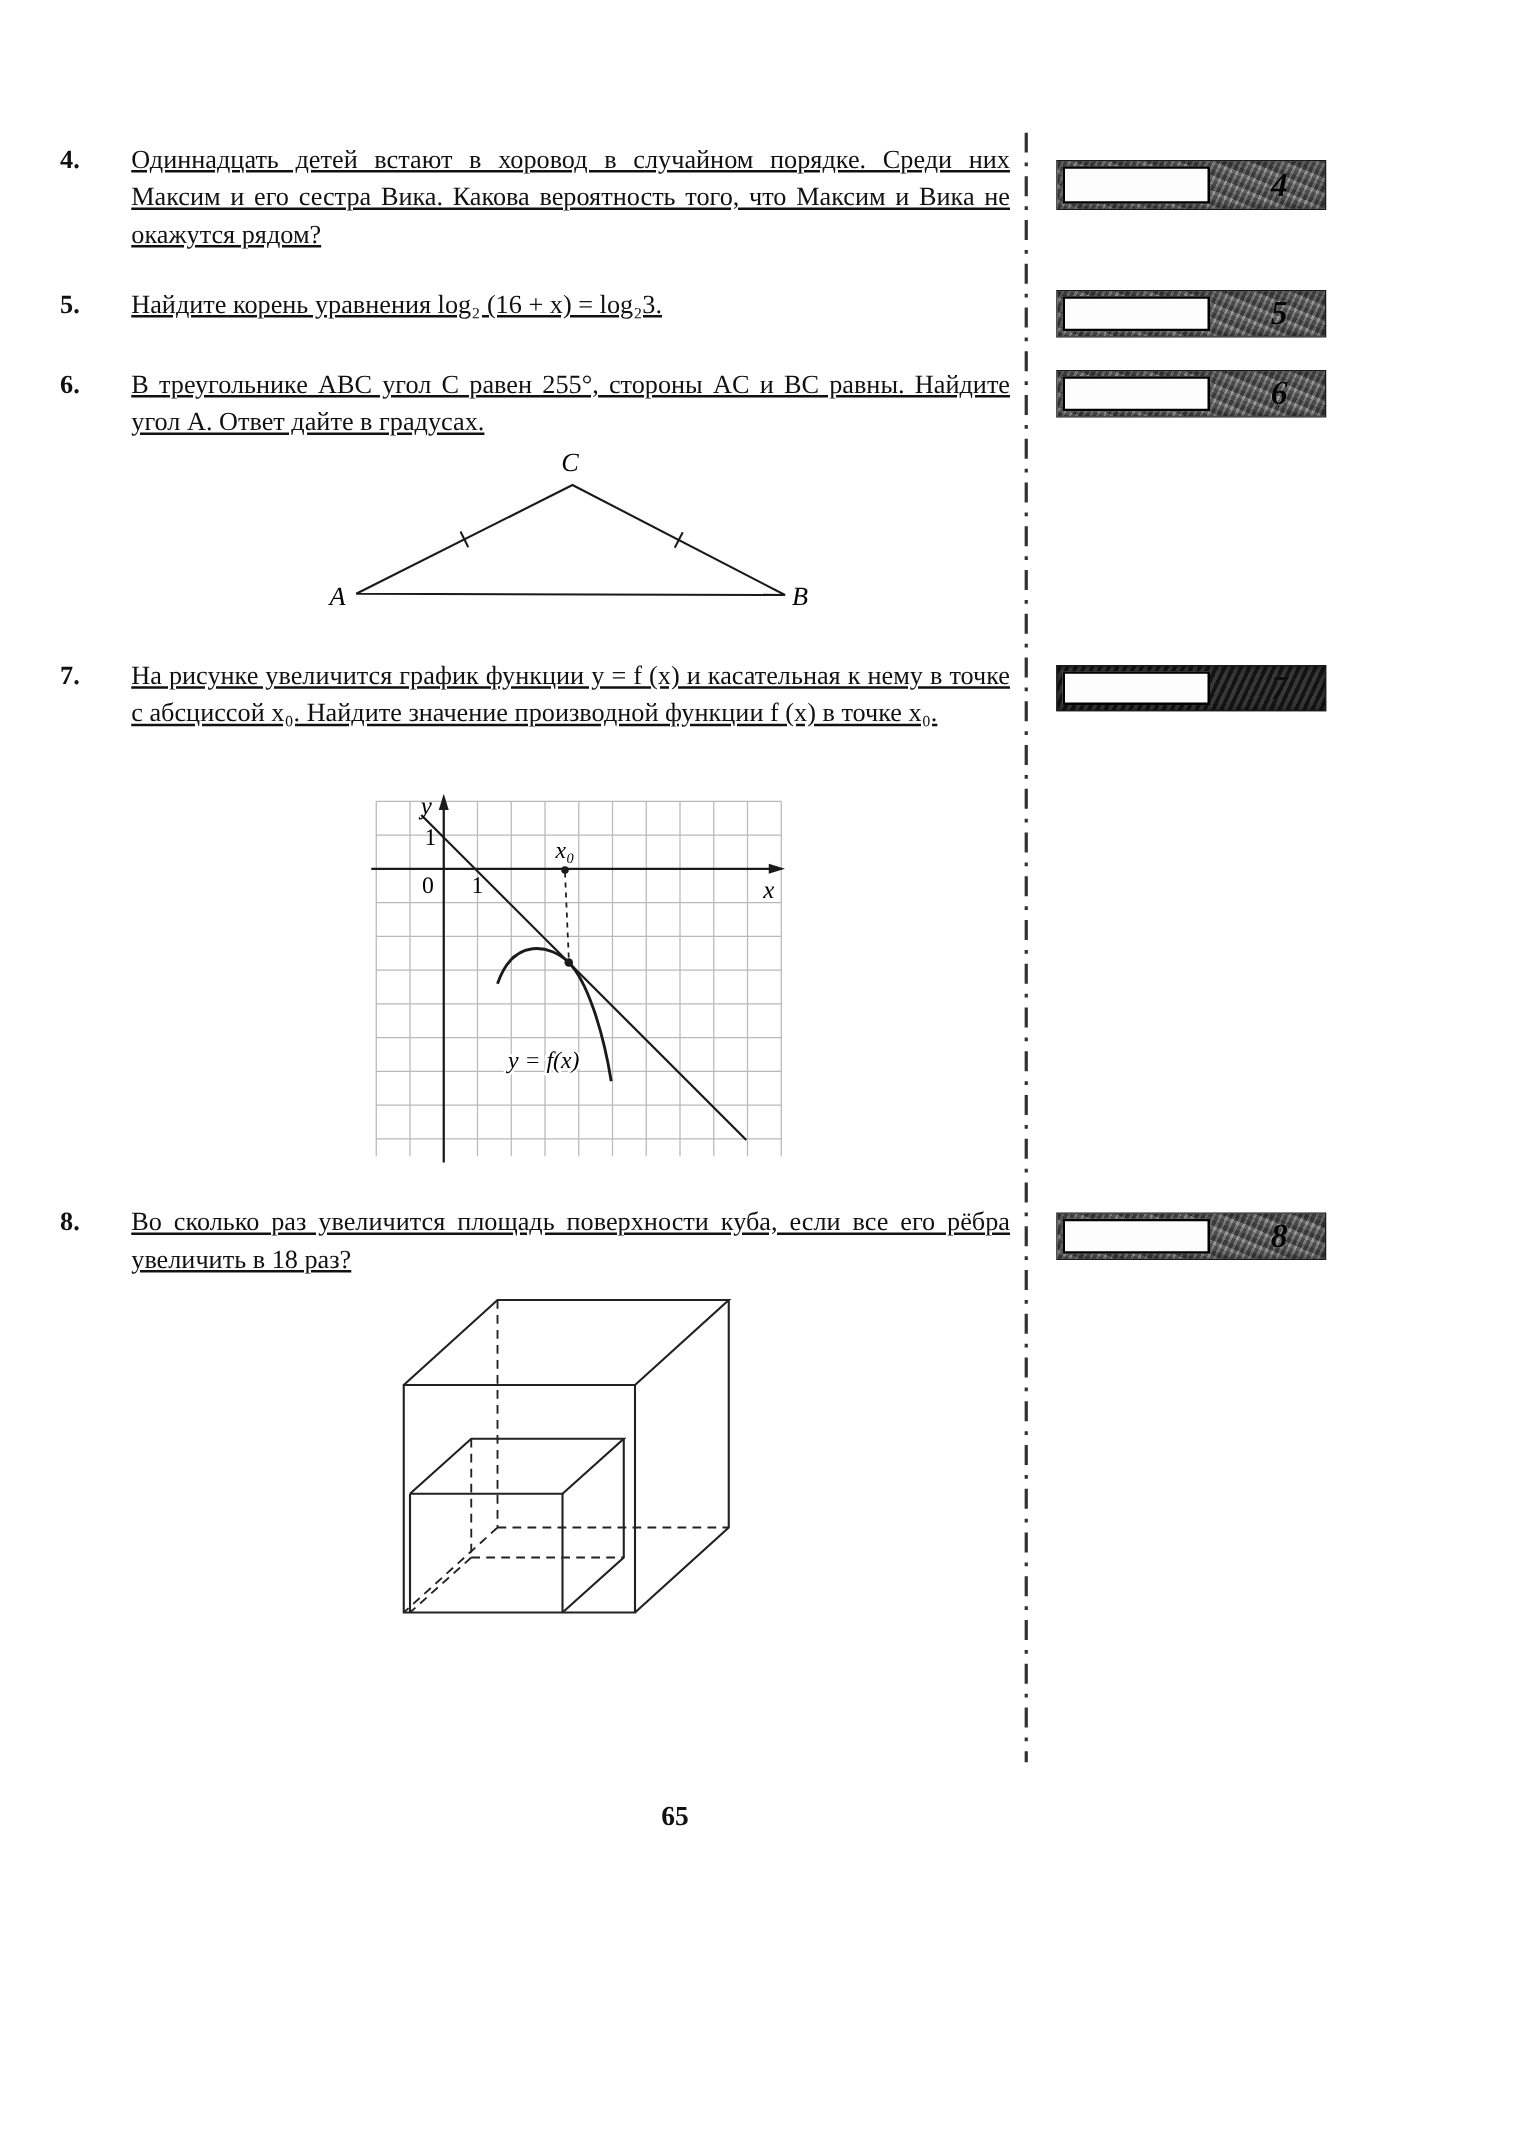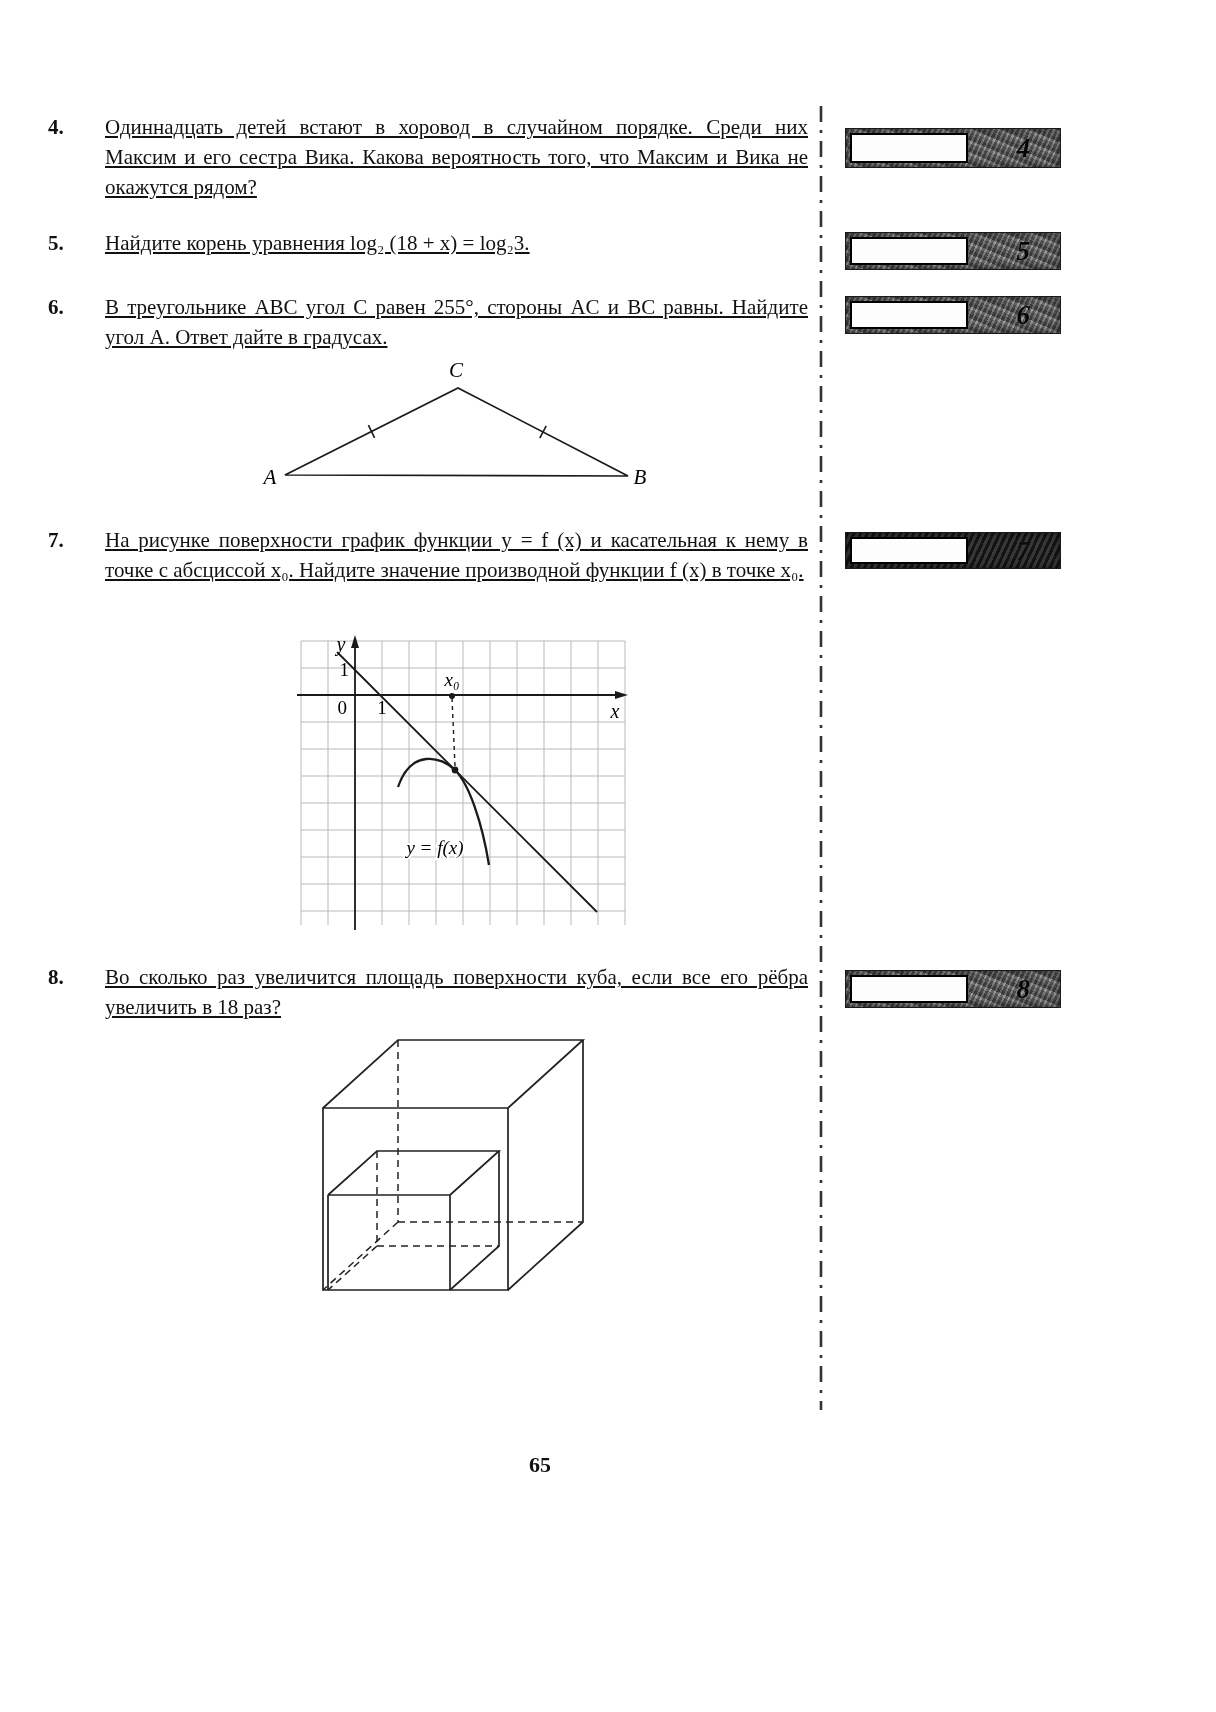--- a/index.html
+++ b/index.html
@@ -34,59 +34,59 @@
   }
   .ansbox .num {
     position:absolute; right:30px; top:50%; transform:translateY(-50%);
     font-weight:bold; font-style:italic; font-size:27px; color:#050505;
     text-shadow:0 0 2px rgba(255,255,255,.28);
   }
   .ansbox.very-dark .num { color:#0d0d0d; text-shadow:0 0 2px rgba(255,255,255,.12); }
 
   .page-number {
     position:absolute; left:480px; width:120px; top:1440px;
-    text-align:center; font-weight:bold; font-size:22px;margin-top:12px;
+    text-align:center; font-weight:bold; font-size:22px;
   }
 </style>
 </head>
 <body>
 
 <div class="page">
 
   <svg class="separator" width="8" height="1304">
     <line x1="3" y1="0" x2="3" y2="1304" stroke="#333" stroke-width="2.6" stroke-dasharray="16 8 3 8"></line>
   </svg>
 
   <div class="problem" style="top:112px">
     <div class="pnum">4.</div>
     <div class="ptext">Одиннадцать детей встают в хоровод в случайном порядке. Среди них Максим и его сестра Вика. Какова вероятность того, что Максим и Вика не окажутся рядом?</div>
   </div>
 
   <div class="problem" style="top:228px">
     <div class="pnum">5.</div>
-    <div class="ptext">Найдите корень уравнения log₂ (18 + x) = log₂3.</div>
+    <div class="ptext">Найдите корень уравнения log₂ (16 + x) = log₂3.</div>
   </div>
 
   <div class="problem" style="top:292px">
     <div class="pnum">6.</div>
     <div class="ptext">В треугольнике ABC угол C равен 255°, стороны AC и BC равны. Найдите угол A. Ответ дайте в градусах.</div>
   </div>
 
   <svg class="fig" style="left:240px; top:360px" width="430" height="134">
     <path d="M45,115 L218,28 L388,116 Z" fill="none" stroke="#1a1a1a" stroke-width="1.7"></path>
     <line x1="128.4" y1="65.2" x2="134.6" y2="77.8" stroke="#1a1a1a" stroke-width="1.6"></line>
     <line x1="306.2" y1="65.8" x2="299.8" y2="78.2" stroke="#1a1a1a" stroke-width="1.6"></line>
     <text x="216" y="17" font-size="21" font-style="italic" text-anchor="middle">C</text>
     <text x="30" y="124" font-size="21" font-style="italic" text-anchor="middle">A</text>
     <text x="400" y="124" font-size="21" font-style="italic" text-anchor="middle">B</text>
   </svg>
 
   <div class="problem" style="top:525px">
     <div class="pnum">7.</div>
-    <div class="ptext">На рисунке поверхности график функции y = f (x) и касательная к нему в точке с абсциссой x₀. Найдите значение производной функции f (x) в точке x₀.</div>
+    <div class="ptext">На рисунке увеличится график функции y = f (x) и касательная к нему в точке с абсциссой x₀. Найдите значение производной функции f (x) в точке x₀.</div>
   </div>
 
   <svg class="fig" style="left:285px; top:635px" width="345" height="300">
 
     <path stroke="#b9b9b9" stroke-width="1" fill="none" d="M16 6V290 M43 6V290 M70 6V290 M97 6V290 M124 6V290 M151 6V290 M178 6V290 M205 6V290 M232 6V290 M259 6V290 M286 6V290 M313 6V290 M340 6V290 M16 6H340 M16 33H340 M16 60H340 M16 87H340 M16 114H340 M16 141H340 M16 168H340 M16 195H340 M16 222H340 M16 249H340 M16 276H340"></path>
 
     <line x1="70" y1="295" x2="70" y2="8" stroke="#1a1a1a" stroke-width="1.8"></line>
     <polygon points="70,0 66,13 74,13" fill="#1a1a1a"></polygon>
     <line x1="12" y1="60" x2="334" y2="60" stroke="#1a1a1a" stroke-width="1.8"></line>
     <polygon points="343,60 330,56 330,64" fill="#1a1a1a"></polygon>

